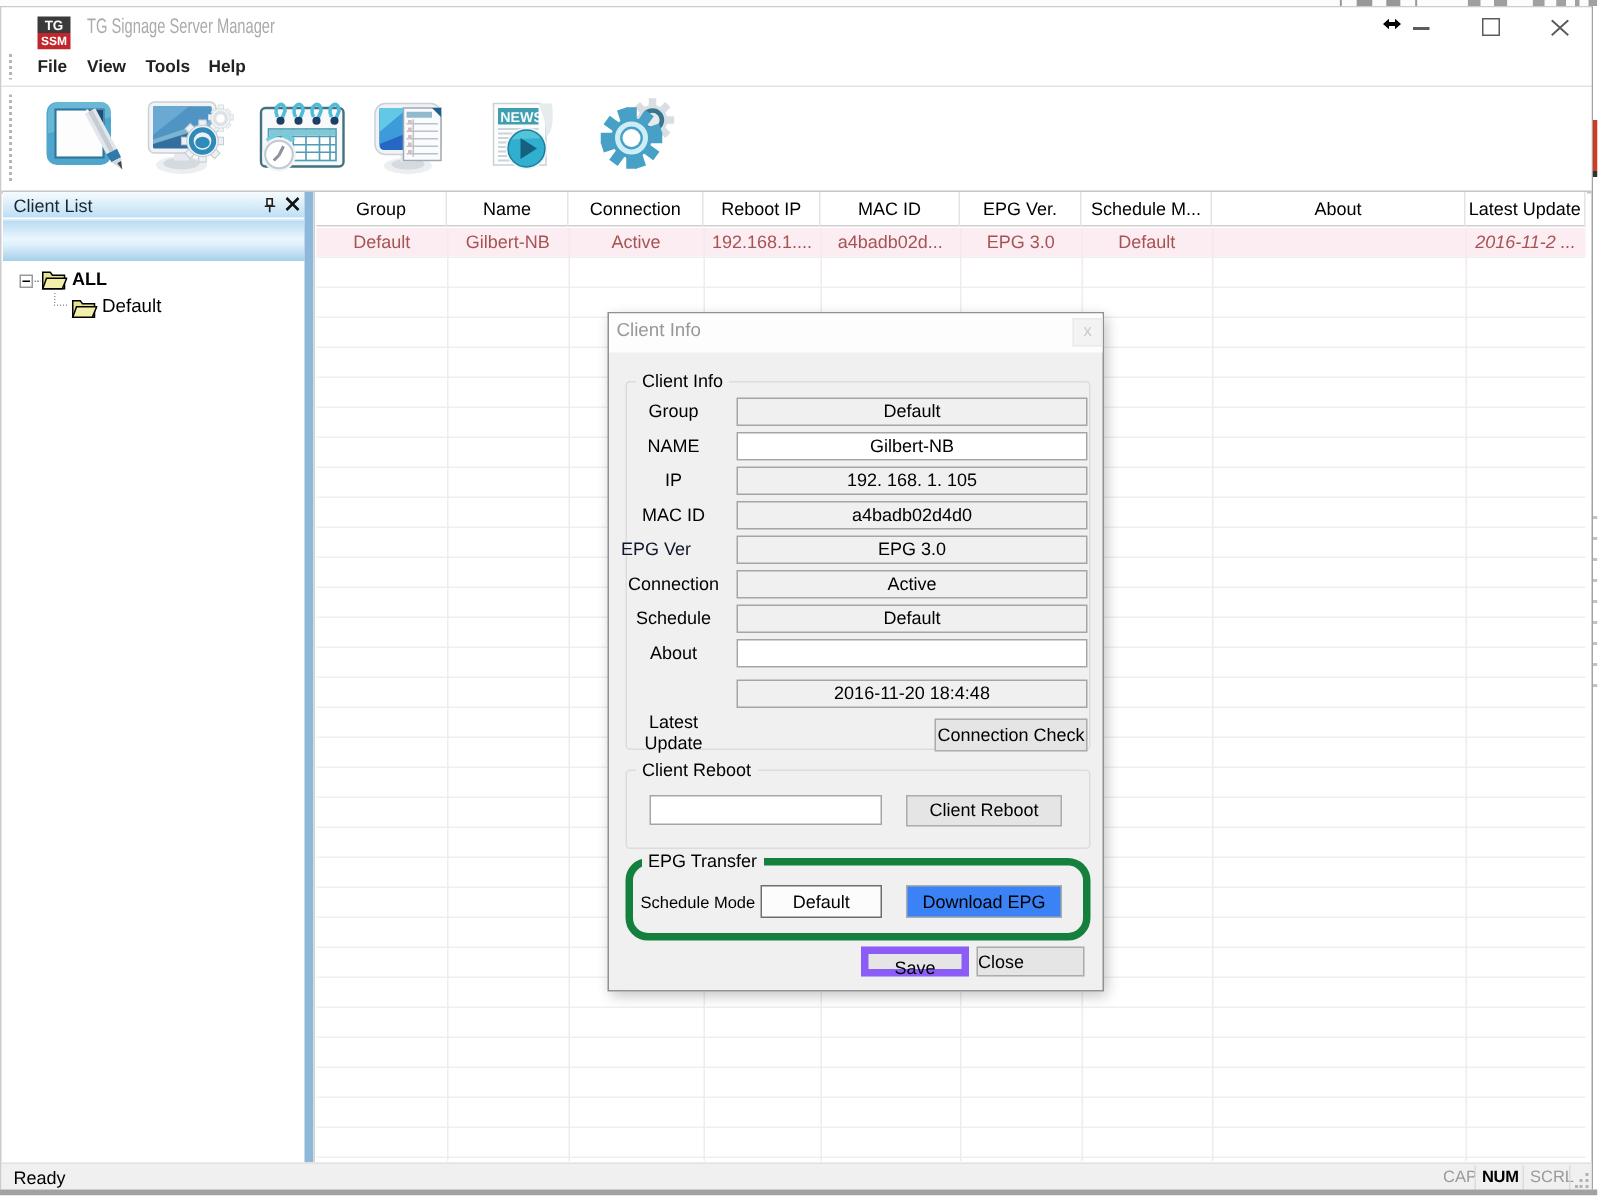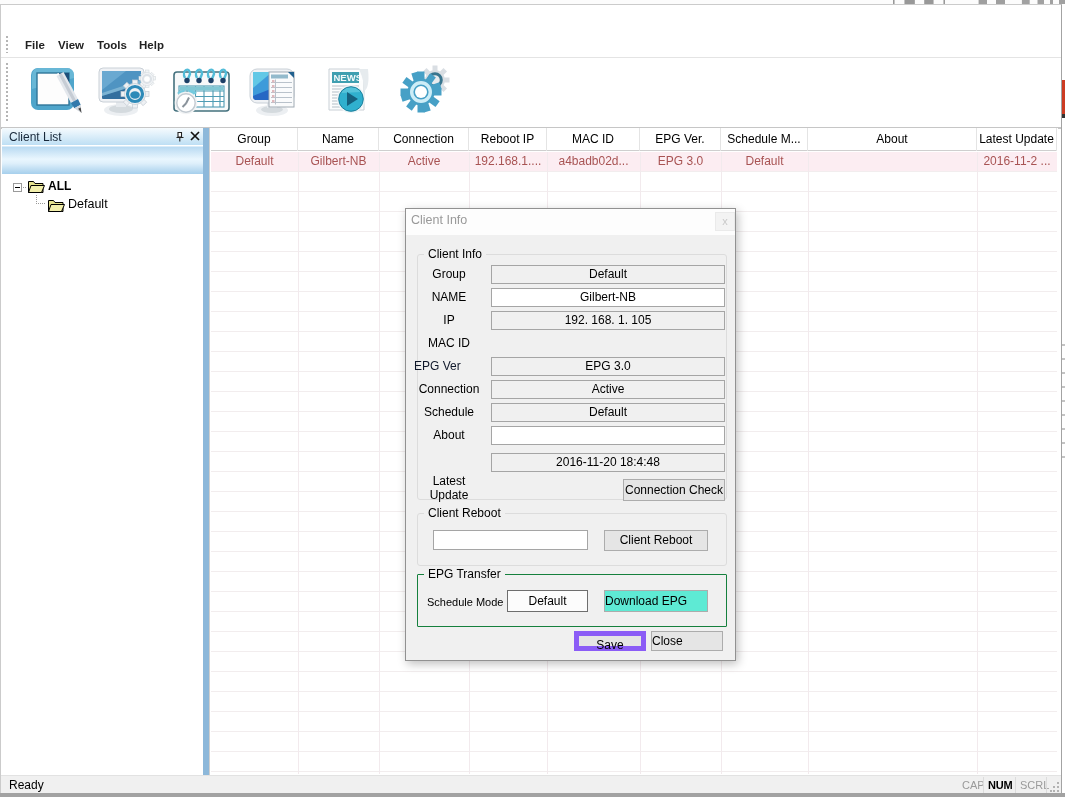--- a/index.html
+++ b/index.html
@@ -14,20 +14,35 @@
 
   <div class="abs" style="left:0;top:0;width:1065px;height:4px;background:#fcfcfc;overflow:hidden;">
     <div class="abs" style="left:893px;top:0;width:52px;height:4px;background:#777;clip-path:polygon(0 0,3% 0,3% 100%,22% 100%,22% 0,42% 0,42% 100%,60% 100%,60% 0,78% 0,78% 100%,97% 100%,97% 0,100% 0,100% 100%,0 100%);opacity:0.75;"></div>
     <div class="abs" style="left:975px;top:0;width:30px;height:4px;background:#787878;clip-path:polygon(0 0,12% 0,12% 100%,40% 100%,40% 0,70% 0,70% 100%,100% 100%,100% 0,0 0);opacity:0.7;"></div>
     <div class="abs" style="left:1018px;top:0;width:26px;height:4px;background:#7a7a7a;clip-path:polygon(0 0,15% 0,15% 100%,45% 100%,45% 0,75% 0,75% 100%,100% 100%,100% 0,0 0);opacity:0.7;"></div>
     <div class="abs" style="left:1050px;top:0;width:15px;height:4px;background:#7a7a7a;clip-path:polygon(0 0,20% 0,20% 100%,60% 100%,60% 0,100% 0,100% 100%,0 100%);opacity:0.7;"></div>
   </div>
 
   <div class="abs" style="left:0;top:4px;width:1062px;height:789px;background:#fff;border:1px solid #cbcbcb;border-right-color:#a3a3a3;border-bottom:none;">
 
+    <div class="abs" style="left:0;top:0;width:1060px;height:28px;background:#fff;">
+      <div class="abs" style="left:24px;top:6px;width:22px;height:22px;">
+        <div class="abs" style="left:0;top:0;width:22px;height:11px;background:#3a3a3a;color:#fff;font-size:9px;font-weight:bold;text-align:center;line-height:12px;">TG</div>
+        <div class="abs" style="left:0;top:11px;width:22px;height:11px;background:#c0272d;color:#fff;font-size:8px;font-weight:bold;text-align:center;line-height:11px;">SSM</div>
+      </div>
+      <div class="abs" style="left:57px;top:4px;font-size:14px;color:#ababab;transform:scaleX(0.70);transform-origin:0 0;white-space:nowrap;">TG Signage Server Manager</div>
+      <svg class="abs" style="left:921px;top:7px;" width="12" height="8">
+          <path d="M0 4 L4 0.5 L4 2.7 L8 2.7 L8 0.5 L12 4 L8 7.5 L8 5.3 L4 5.3 L4 7.5 Z" fill="#000"></path>
+        </svg>
+      <div class="abs" style="left:941px;top:13px;width:11px;height:1.5px;background:#5c5c5c;"></div>
+      <div class="abs" style="left:987px;top:7px;width:12px;height:12px;border:1px solid #5c5c5c;"></div>
+      <svg class="abs" style="left:1033px;top:8px;" width="12" height="11">
+          <path d="M0.5 0.5 L11.5 10.5 M11.5 0.5 L0.5 10.5" stroke="#5c5c5c" stroke-width="1.3"></path>
+        </svg>
+    </div>
 
     <div class="abs" style="left:0;top:28px;width:1060px;height:24px;background:#fff;">
       <div class="abs" style="left:5px;top:3px;width:2px;height:17px;background-image:repeating-linear-gradient(#b5b5b5 0 2px,#fff 2px 4px);"></div>
       <div class="abs" style="left:24px;top:6px;font-size:11.5px;font-weight:bold;color:#222;">File</div>
       <div class="abs" style="left:57px;top:6px;font-size:11.5px;font-weight:bold;color:#222;">View</div>
       <div class="abs" style="left:96px;top:6px;font-size:11.5px;font-weight:bold;color:#222;">Tools</div>
       <div class="abs" style="left:138px;top:6px;font-size:11.5px;font-weight:bold;color:#222;">Help</div>
     </div>
     <div class="abs" style="left:0;top:52px;width:1060px;height:1px;background:#e4e4e4;"></div>
 
@@ -242,21 +257,21 @@
       </div>
       <div class="abs" style="left:1px;top:24px;width:846px;height:19px;background:#fcedf2;">
 <div class="abs" style="left:0px;top:0;width:87px;height:19px;font-size:12px;color:#a85353;text-align:center;line-height:18px;">Default</div>
 <div class="abs" style="left:87px;top:0;width:81px;height:19px;font-size:12px;color:#a85353;text-align:center;line-height:18px;">Gilbert-NB</div>
 <div class="abs" style="left:168px;top:0;width:90px;height:19px;font-size:12px;color:#a85353;text-align:center;line-height:18px;">Active</div>
 <div class="abs" style="left:258px;top:0;width:78px;height:19px;font-size:12px;color:#a85353;text-align:center;line-height:18px;">192.168.1....</div>
 <div class="abs" style="left:336px;top:0;width:93px;height:19px;font-size:12px;color:#a85353;text-align:center;line-height:18px;">a4badb02d...</div>
 <div class="abs" style="left:429px;top:0;width:81px;height:19px;font-size:12px;color:#a85353;text-align:center;line-height:18px;">EPG 3.0</div>
 <div class="abs" style="left:510px;top:0;width:87px;height:19px;font-size:12px;color:#a85353;text-align:center;line-height:18px;">Default</div>
 <div class="abs" style="left:597px;top:0;width:169px;height:19px;font-size:12px;color:#a85353;text-align:center;line-height:18px;"></div>
-<div class="abs" style="left:766px;top:0;width:80px;height:32px;font-size:12px;color:#a85353;text-align:center;line-height:18px;">2016-11-2 ...</div>
+<div class="abs" style="left:766px;top:0;width:80px;height:32px;font-size:12px;color:#a85353;text-align:center;line-height:18px;font-style:italic;">2016-11-2 ...</div>
       </div>
       <div class="abs" style="left:1px;top:43px;width:846px;height:604px;">
 <div class="abs" style="left:0;top:0px;width:846px;height:1px;background:#f2edee;"></div>
 <div class="abs" style="left:0;top:20px;width:846px;height:1px;background:#f2edee;"></div>
 <div class="abs" style="left:0;top:40px;width:846px;height:1px;background:#f2edee;"></div>
 <div class="abs" style="left:0;top:60px;width:846px;height:1px;background:#f2edee;"></div>
 <div class="abs" style="left:0;top:80px;width:846px;height:1px;background:#f2edee;"></div>
 <div class="abs" style="left:0;top:100px;width:846px;height:1px;background:#f2edee;"></div>
 <div class="abs" style="left:0;top:120px;width:846px;height:1px;background:#f2edee;"></div>
 <div class="abs" style="left:0;top:140px;width:846px;height:1px;background:#f2edee;"></div>
@@ -324,45 +339,46 @@
     <fieldset class="abs" style="left:11px;top:38px;width:310px;height:253px;border:1px solid #dcdcdc;border-radius:3px;">
       <legend style="margin-left:6px;padding:0 4px;font-size:12px;color:#000;">Client Info</legend>
     </fieldset>
 <div class="abs" style="left:8px;top:56px;width:70px;height:19px;font-size:12px;color:#000;text-align:center;line-height:19px;">Group</div>
 <div class="abs" style="left:85px;top:56px;width:234px;height:19px;background:#f0f0f0;border:1px solid #a5a5a5;font-size:12px;color:#000;text-align:center;line-height:17px;">Default</div>
 <div class="abs" style="left:8px;top:79px;width:70px;height:19px;font-size:12px;color:#000;text-align:center;line-height:19px;">NAME</div>
 <div class="abs" style="left:85px;top:79px;width:234px;height:19px;background:#ffffff;border:1px solid #a5a5a5;font-size:12px;color:#000;text-align:center;line-height:17px;">Gilbert-NB</div>
 <div class="abs" style="left:8px;top:102px;width:70px;height:19px;font-size:12px;color:#000;text-align:center;line-height:19px;">IP</div>
 <div class="abs" style="left:85px;top:102px;width:234px;height:19px;background:#f0f0f0;border:1px solid #a5a5a5;font-size:12px;color:#000;text-align:center;line-height:17px;">192. 168. 1. 105</div>
 <div class="abs" style="left:8px;top:125px;width:70px;height:19px;font-size:12px;color:#000;text-align:center;line-height:19px;">MAC ID</div>
+<div class="abs" style="left:85px;top:125px;width:234px;height:19px;background:#f0f0f0;border:1px solid #a5a5a5;font-size:12px;color:#000;text-align:center;line-height:17px;">a4badb02d4d0</div>
 <div class="abs" style="left:8px;top:148px;width:70px;height:19px;font-size:12px;color:#0f172a;text-align:left;line-height:19px;">EPG Ver</div>
 <div class="abs" style="left:85px;top:148px;width:234px;height:19px;background:#f0f0f0;border:1px solid #a5a5a5;font-size:12px;color:#000;text-align:center;line-height:17px;">EPG 3.0</div>
 <div class="abs" style="left:8px;top:171px;width:70px;height:19px;font-size:12px;color:#000;text-align:center;line-height:19px;">Connection</div>
 <div class="abs" style="left:85px;top:171px;width:234px;height:19px;background:#f0f0f0;border:1px solid #a5a5a5;font-size:12px;color:#000;text-align:center;line-height:17px;">Active</div>
 <div class="abs" style="left:8px;top:194px;width:70px;height:19px;font-size:12px;color:#000;text-align:center;line-height:19px;">Schedule</div>
 <div class="abs" style="left:85px;top:194px;width:234px;height:19px;background:#f0f0f0;border:1px solid #a5a5a5;font-size:12px;color:#000;text-align:center;line-height:17px;">Default</div>
 <div class="abs" style="left:8px;top:217px;width:70px;height:19px;font-size:12px;color:#000;text-align:center;line-height:19px;">About</div>
 <div class="abs" style="left:85px;top:217px;width:234px;height:19px;background:#ffffff;border:1px solid #a5a5a5;font-size:12px;color:#000;text-align:center;line-height:17px;"></div>
 <div class="abs" style="left:8px;top:237px;width:70px;font-size:12px;color:#000;text-align:center;line-height:14px;margin-top:28px;">Latest<br>Update</div>
 <div class="abs" style="left:85px;top:244px;width:234px;height:19px;background:#f0f0f0;border:1px solid #a5a5a5;font-size:12px;color:#000;text-align:center;line-height:17px;">2016-11-20 18:4:48</div>
 
     <div class="abs" style="left:217px;top:270px;width:102px;height:22px;background:#e5e5e5;border:1px solid #acacac;font-size:12px;text-align:center;line-height:20px;color:#000;">Connection Check</div>
 
     <fieldset class="abs" style="left:11px;top:297px;width:310px;height:60px;border:1px solid #dcdcdc;border-radius:3px;">
       <legend style="margin-left:6px;padding:0 4px;font-size:12px;color:#000;">Client Reboot</legend>
     </fieldset>
     <div class="abs" style="left:27px;top:321px;width:155px;height:20px;background:#fff;border:1px solid #a5a5a5;"></div>
     <div class="abs" style="left:198px;top:321px;width:104px;height:21px;background:#e5e5e5;border:1px solid #acacac;font-size:12px;text-align:center;line-height:19px;color:#000;">Client Reboot</div>
 
-    <fieldset class="abs" style="left:11px;top:358px;width:310px;height:60px;border:1px solid #15803d;border-radius:1px;">
+    <fieldset class="abs" style="left:11px;top:358px;width:310px;height:60px;border:5px solid #15803d;border-radius:15px;">
       <legend style="margin-left:6px;padding:0 4px;font-size:12px;color:#000;">EPG Transfer</legend>
     </fieldset>
     <div class="abs" style="left:21px;top:387px;font-size:11px;color:#000;">Schedule Mode</div>
     <div class="abs" style="left:101px;top:381px;width:81px;height:22px;background:#fcfcfc;border:1px solid #6e6e6e;font-size:12px;text-align:center;line-height:20px;color:#000;">Default</div>
-    <div class="abs" style="left:198px;top:381px;width:104px;height:22px;background:#5eead4;border:1px solid #acacac;font-size:12px;text-align:left;line-height:20px;color:#000;">Download EPG</div>
+    <div class="abs" style="left:198px;top:381px;width:104px;height:22px;background:#3b82f6;border:1px solid #acacac;font-size:12px;text-align:center;line-height:20px;color:#000;">Download EPG</div>
 
     <div class="abs" style="left:168px;top:422px;width:72px;height:20px;background:#e5e5e5;border:5px solid #8b5cf6;font-size:12px;text-align:center;line-height:18px;color:#000;">Save</div>
     <div class="abs" style="left:245px;top:422px;width:72px;height:20px;background:#e5e5e5;border:1px solid #acacac;font-size:12px;line-height:18px;color:#000;">Close</div>
   </div>
 
   <div class="abs" style="left:1062px;top:4px;width:3px;height:789px;background:#fff;">
     <div class="abs" style="left:0;top:76px;width:3px;height:34px;background:#cc3b22;"></div>
     <div class="abs" style="left:0;top:110px;width:3px;height:4px;background:#333;"></div>
     <div class="abs" style="left:0;top:340px;width:3px;height:120px;background-image:repeating-linear-gradient(#888 0 2px,#fff 2px 14px);opacity:0.5;"></div>
   </div>

